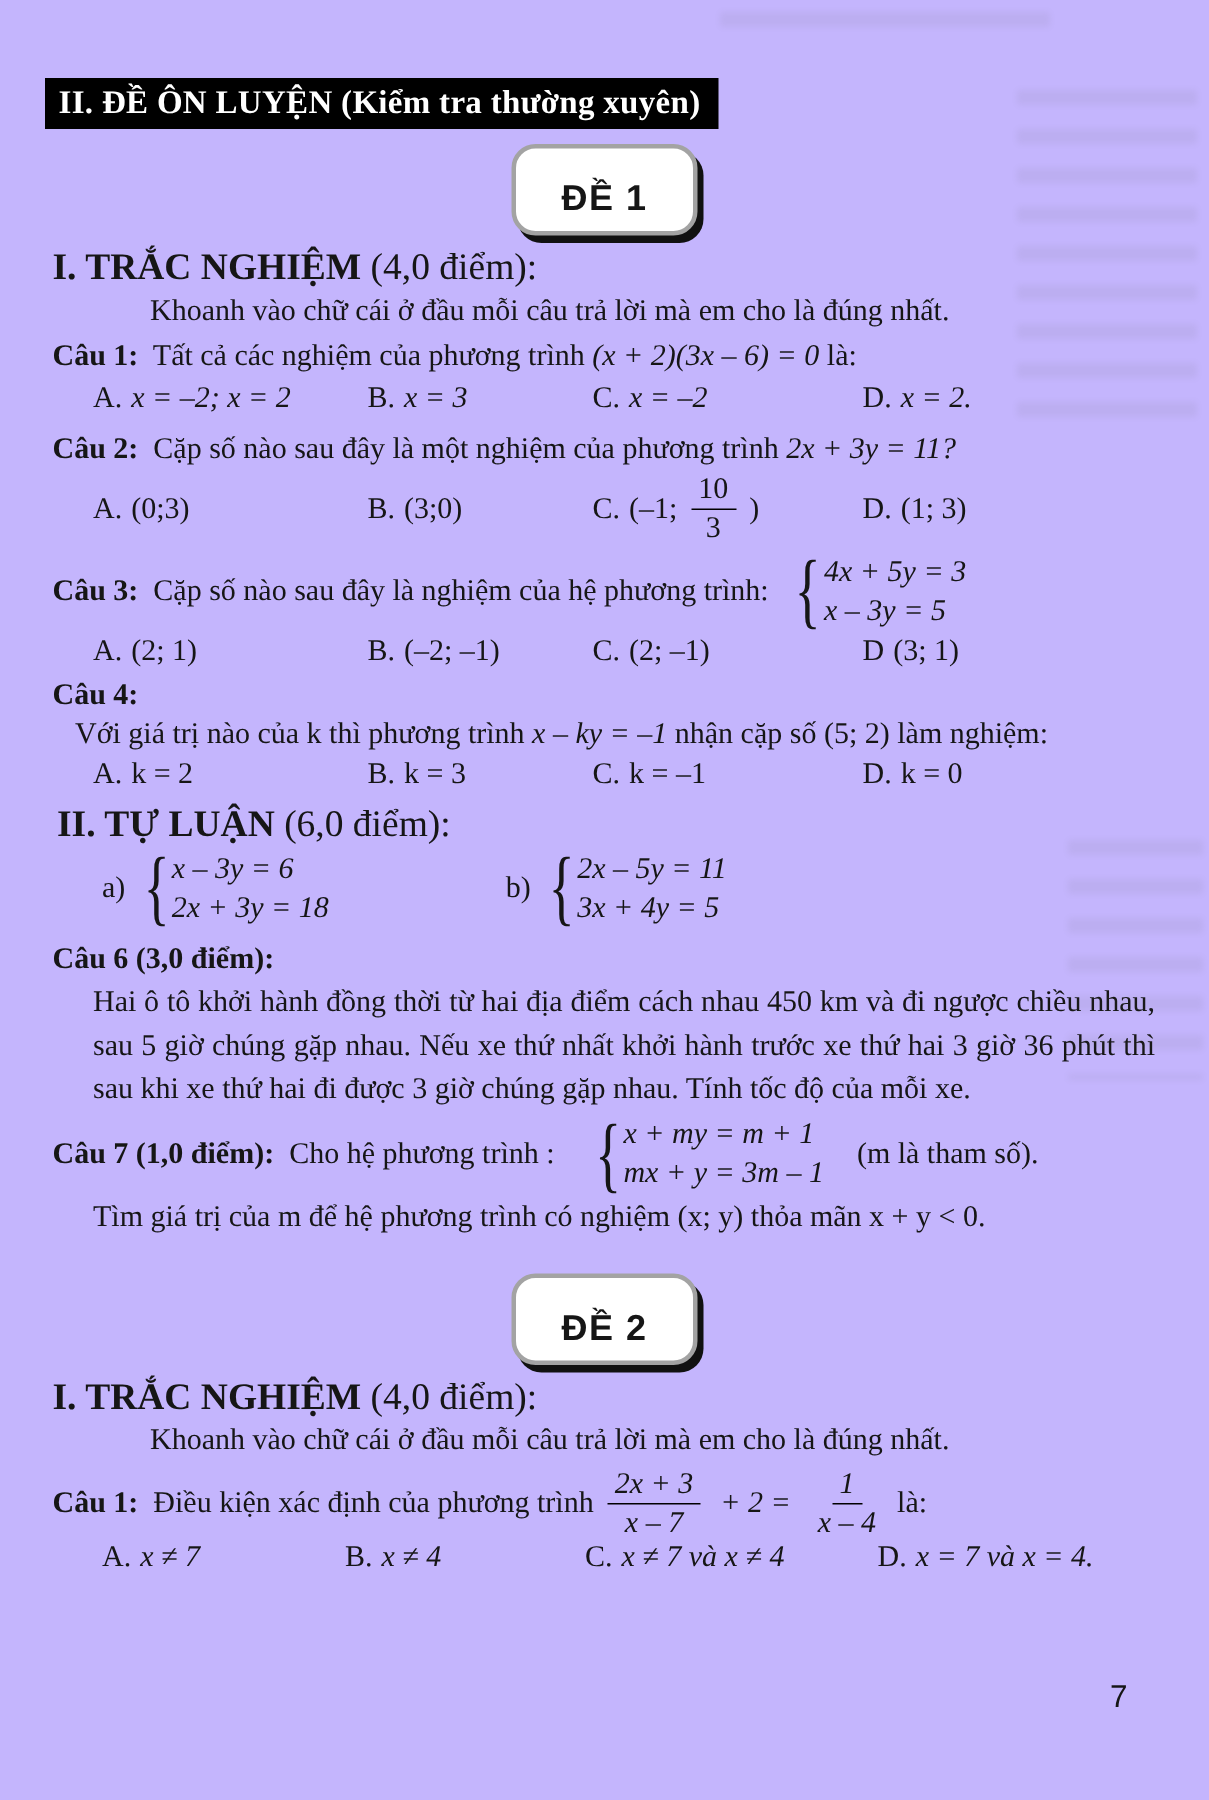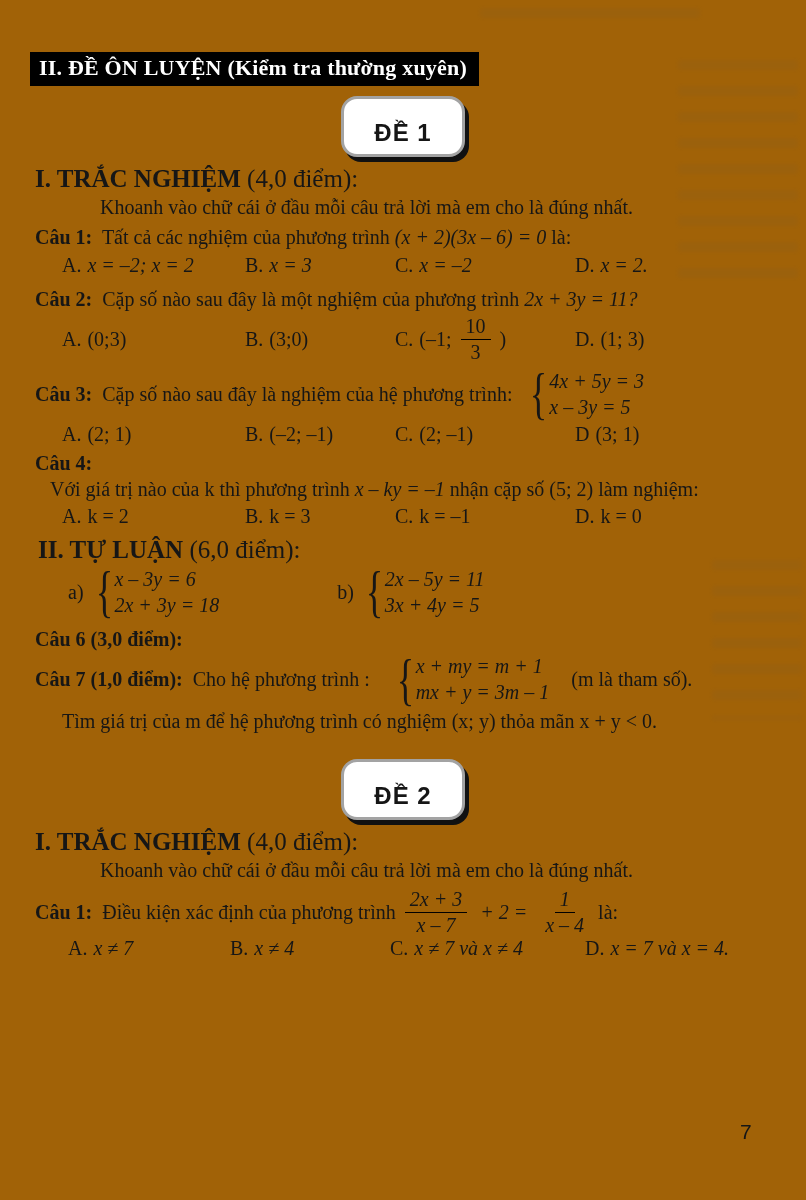--- a/index.html
+++ b/index.html
@@ -1,18 +1,18 @@
 <!DOCTYPE html>
 <html><head>
 <meta charset="utf-8">
 <style>
   html,body{margin:0;padding:0;background:#e8e8e8;}
   .page{
     position:relative; width:806px; height:1200px; margin:0 auto;
-    background:#a16207; color:#161616; overflow:hidden;
+    background:#c4b5fd; color:#161616; overflow:hidden;
     font-family:"Liberation Serif", serif; font-size:20px;
   }
   .row{display:flex;}
   .bold{font-weight:bold;}
   .math{font-style:italic; font-family:"Liberation Serif", serif;}
   .line span{white-space:pre-wrap;}
   
   .hdr-bar{
     display:inline-block; margin:52px 0 0 30px; background:#000; color:#fff;
     font-weight:bold; font-size:22px; padding:3px 12px 5px 9px; letter-spacing:.2px;
@@ -234,20 +234,21 @@
         <span class="eqs">
           <span class="math">2x – 5y = 11</span>
           <span class="math">3x + 4y = 5</span>
         </span>
       </span>
     </span>
   </div>
 
   
   <div class="b-q6l bold">Câu 6 (3,0 điểm):</div>
+  <div class="b-q6p">Hai ô tô khởi hành đồng thời từ hai địa điểm cách nhau 450 km và đi ngược chiều nhau, sau 5 giờ chúng gặp nhau. Nếu xe thứ nhất khởi hành trước xe thứ hai 3 giờ 36 phút thì sau khi xe thứ hai đi được 3 giờ chúng gặp nhau. Tính tốc độ của mỗi xe.</div>
 
   
   <div class="row b-q7">
     <span class="line">
       <span class="qlabel">Câu 7 (1,0 điểm):</span>
       <span>Cho hệ phương trình :</span>
     </span>
     <span class="system">
       <span class="brace">{</span>
       <span class="eqs">

